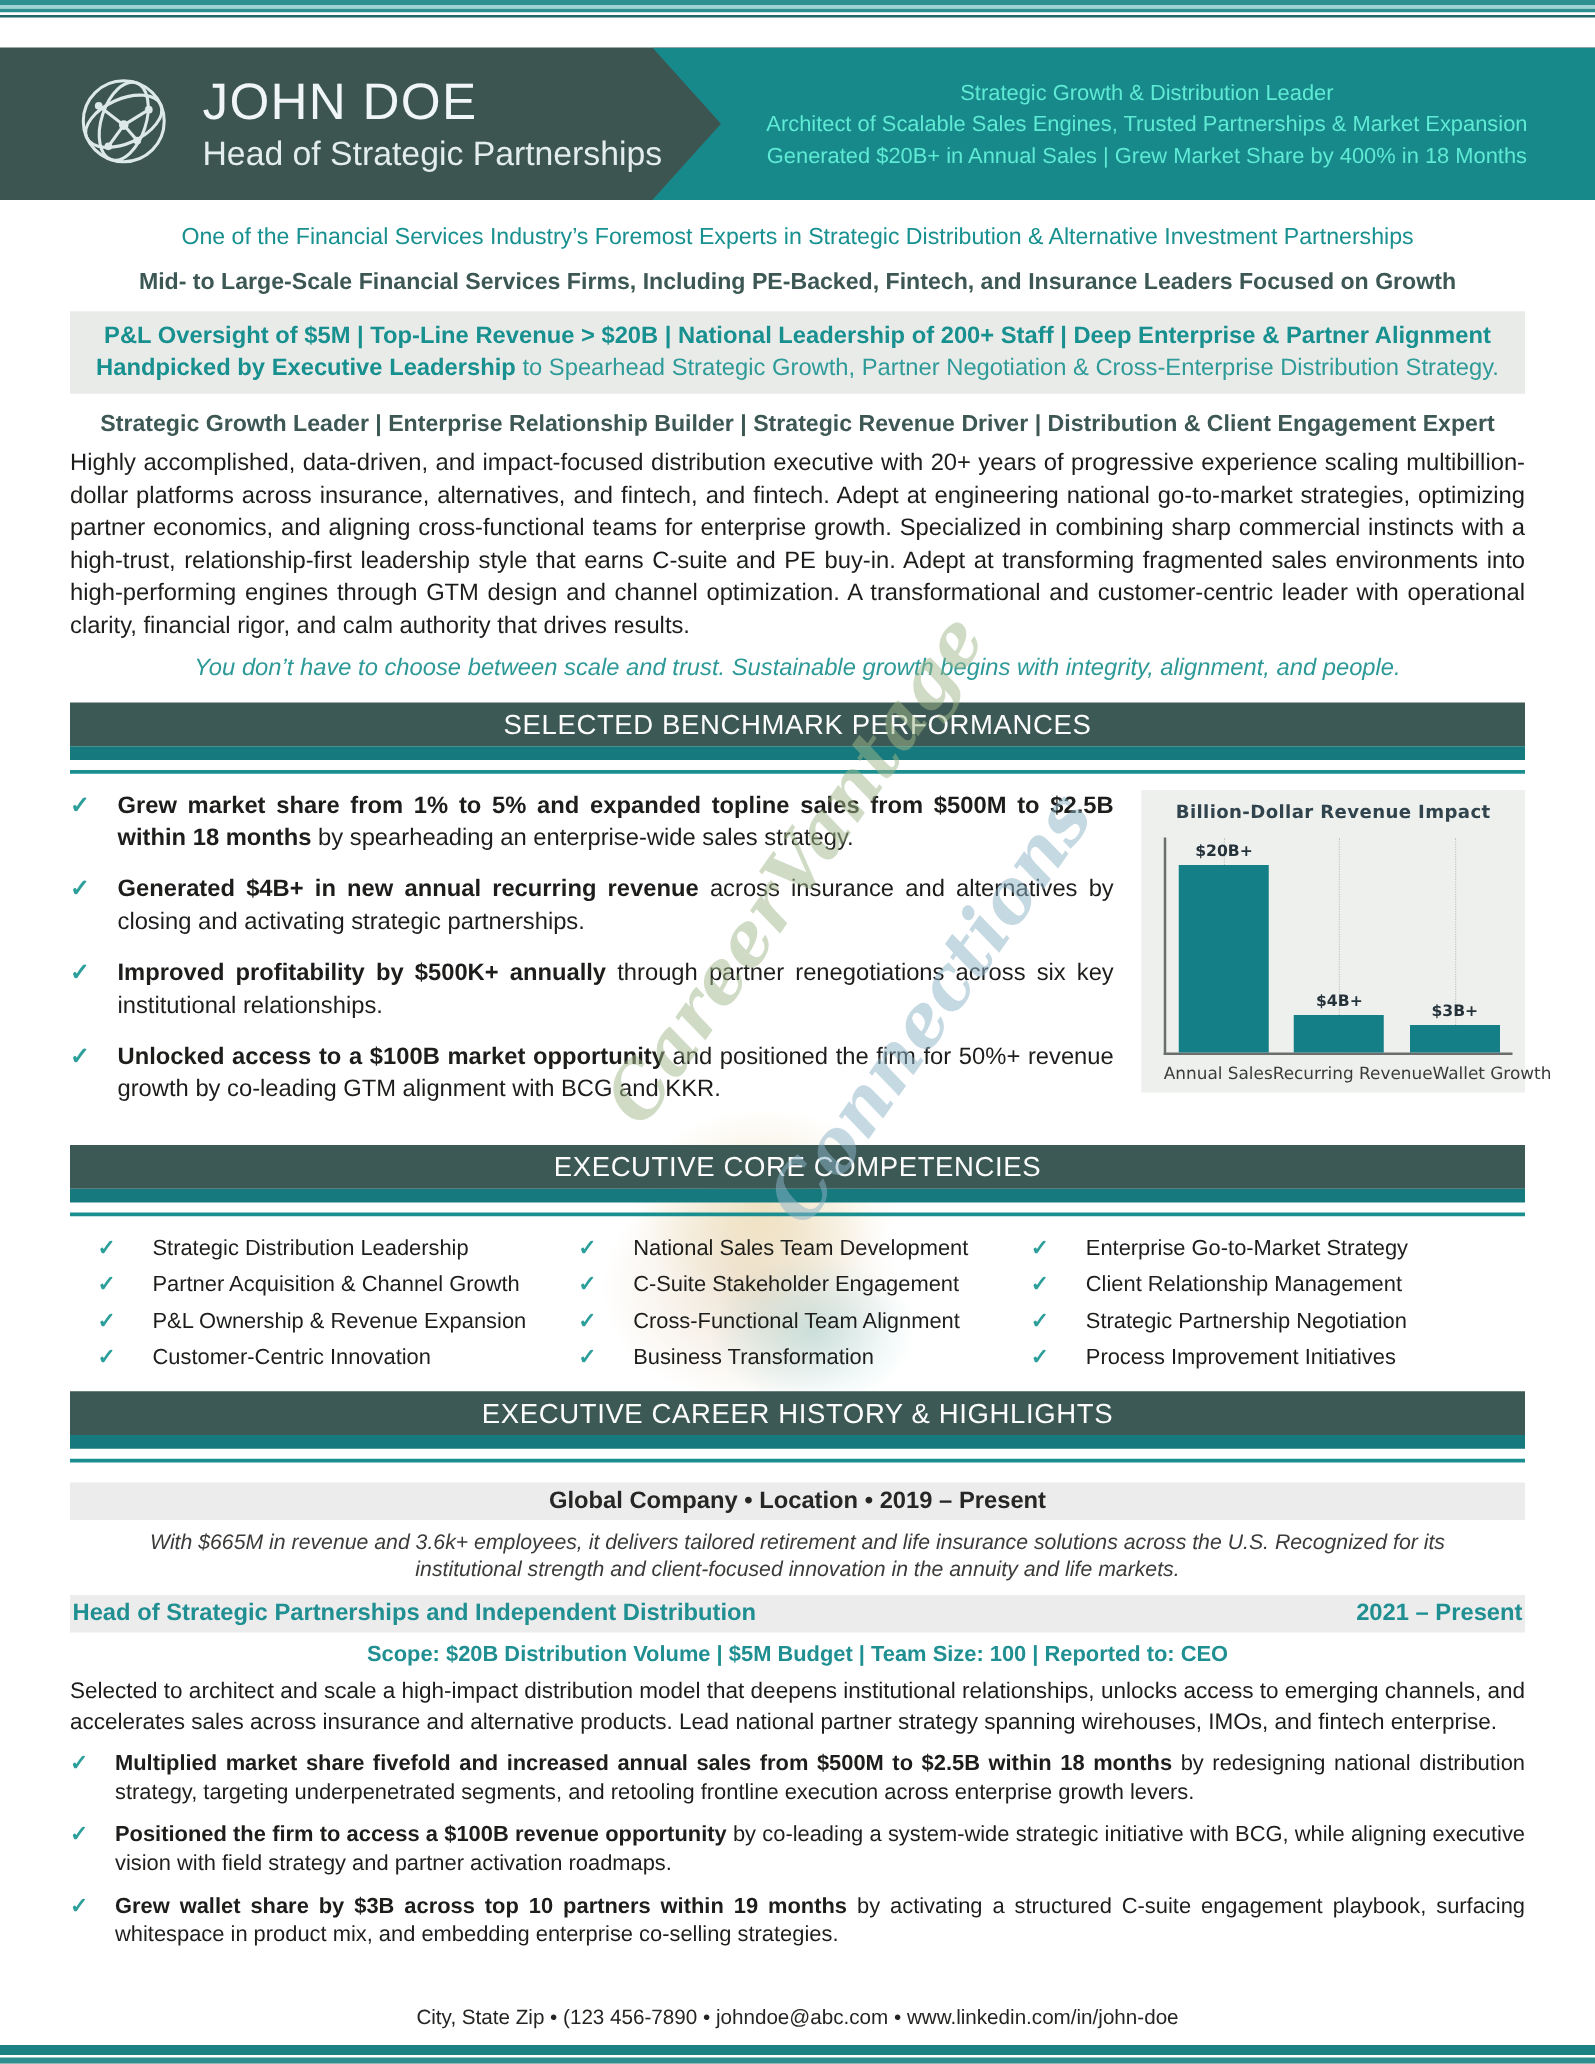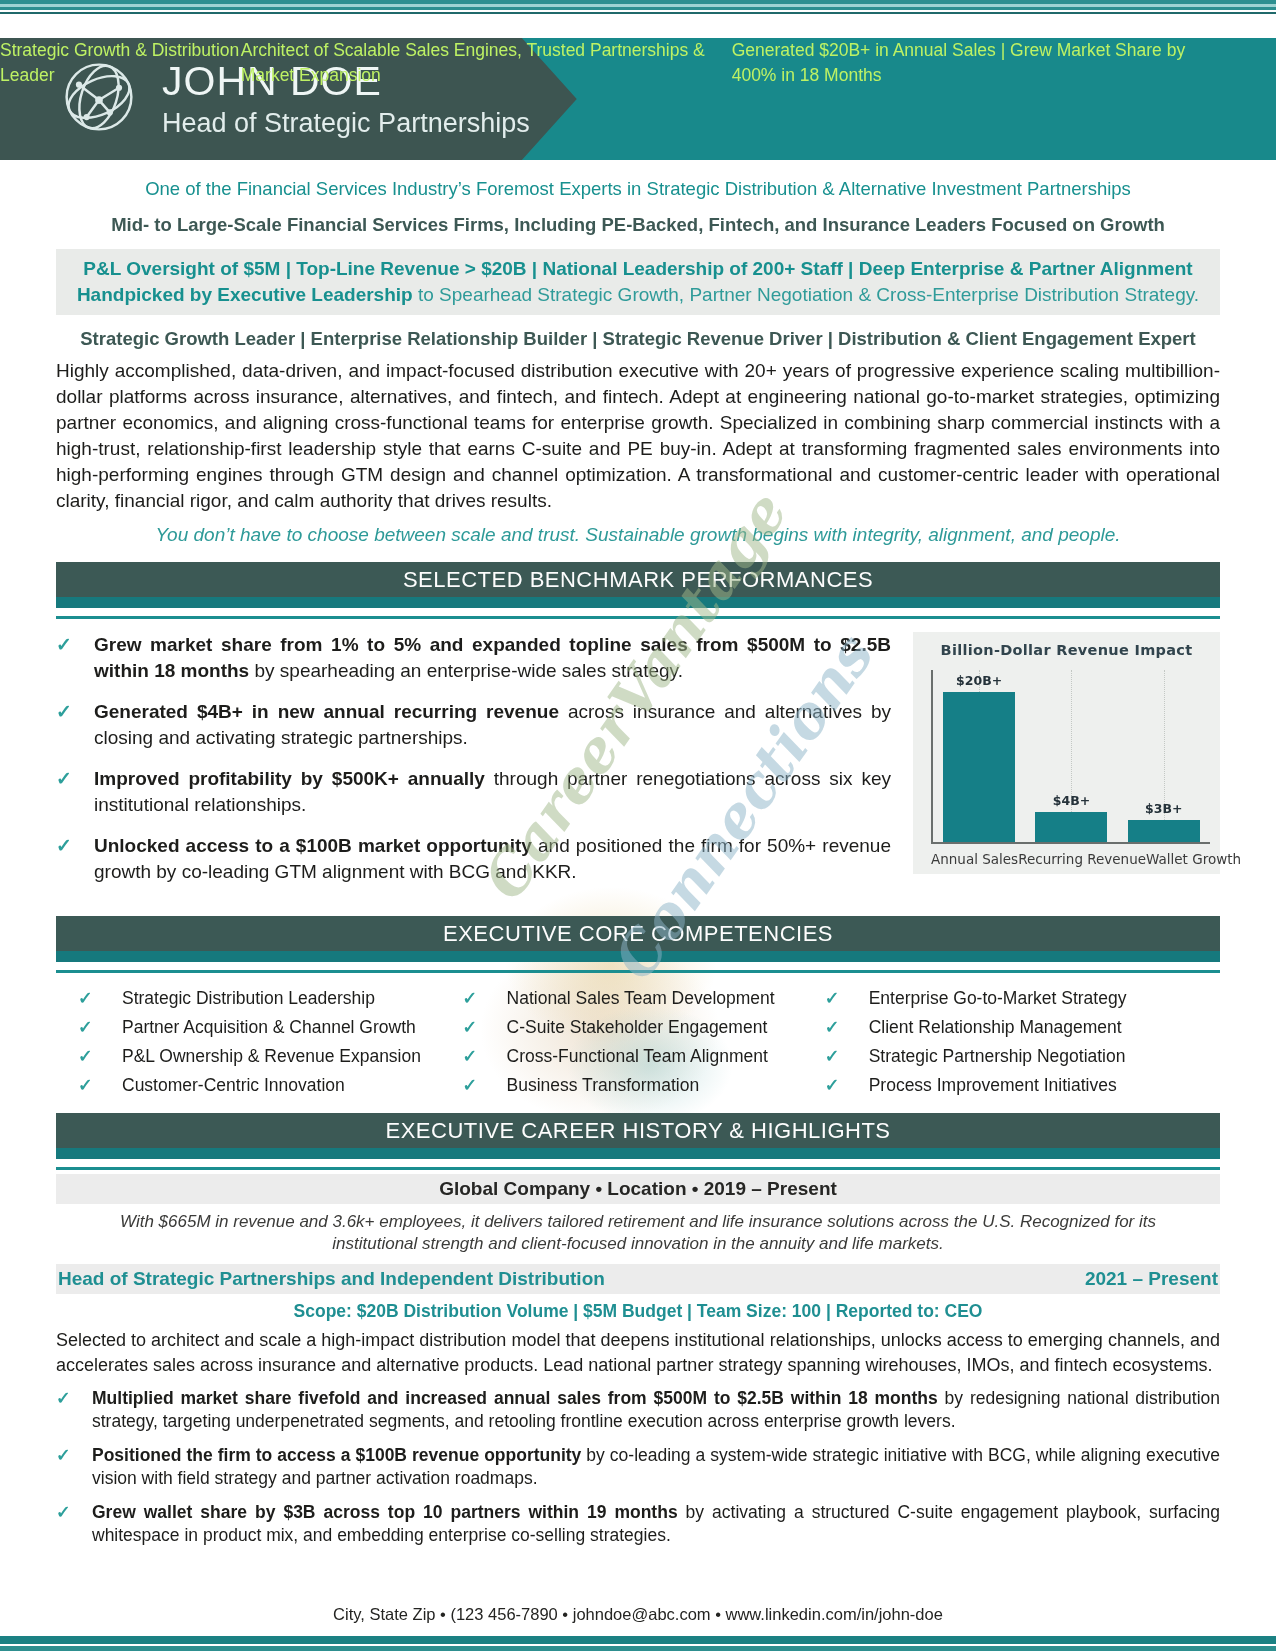--- a/index.html
+++ b/index.html
@@ -20,22 +20,22 @@
   .banner { position:relative; height:122px; margin-top:24px; background:#3d5551; }
   .banner-right-bg {
     position:absolute; inset:0; background:#18898b;
     clip-path: polygon(40.9% 0, 45.2% 50%, 40.9% 100%, 100% 100%, 100% 0);
   }
   .banner-left { position:absolute; z-index:2; left:62px; top:0; bottom:0;
     display:flex; align-items:center; gap:26px; }
   .banner-name { font-size:41px; letter-spacing:1px; color:#eff6f5; line-height:44px; }
   .banner-role { font-size:27px; color:#e2edec; margin-top:5px; }
   .banner-right { position:absolute; z-index:2; right:54px; top:0; bottom:0;
-    display:flex; flex-direction:row; justify-content:center;
-    text-align:left; color:#bef264; font-size:17.5px; line-height:25px; }
+    display:flex; flex-direction:column; justify-content:center;
+    text-align:center; color:#5eead4; font-size:17.5px; line-height:25px; }
 
   
   .content { position:relative; z-index:1; padding:0 56px; }
 
   .intro-line1 { margin-top:18px; text-align:center; font-weight:normal; font-size:18.5px; color:#17908f; }
   .intro-line2 { margin-top:14px; text-align:center; font-weight:bold; font-size:18.5px; color:#3d5854; }
 
   .highlight-box { margin-top:13px; background:#e9ebe9; padding:7px 8px; text-align:center; }
   .hb-line1 { font-weight:bold; color:#17908f; font-size:19px; line-height:26px; }
   .hb-line2 { font-size:19px; line-height:26px; color:#2f9b99; }
@@ -74,21 +74,21 @@
   .chart-cats { position:absolute; left:18px; right:10px; bottom:7px; display:flex; }
   .cat { flex:1; text-align:center; font-size:13.5px; color:#3a3a3a; white-space:nowrap; }
 
   
   .comp-grid { display:grid; grid-template-columns:1.03fr 0.97fr 1fr;
     margin-top:14px; row-gap:6px; padding:0 22px; }
   .comp-item { display:flex; font-size:17.5px; line-height:23px; }
   .comp-item .check { width:44px; font-size:17.5px; line-height:23px; }
 
   
-  .company-band { margin-top:4px; background:#ececec; text-align:center;
+  .company-band { margin-top:16px; background:#ececec; text-align:center;
     font-weight:bold; font-size:19px; color:#262624; padding:4px 0; }
   .company-desc { margin-top:7px; text-align:center; font-style:italic;
     font-size:17px; line-height:22px; color:#3b3b39; padding:0 38px; }
   .role-band { margin-top:9px; background:#ececec; display:flex;
     justify-content:space-between; font-weight:bold; font-size:19px;
     color:#1f8f92; padding:4px 2px;gap:44px; }
   .scope-line { margin-top:7px; text-align:center; font-weight:bold;
     font-size:17.5px; color:#1f8f92; }
   .role-summary { margin-top:6px; text-align:justify; font-size:18px; line-height:25px; }
   .career-bullets { margin-top:9px; }
@@ -297,21 +297,21 @@
 
     <div class="company-band">Global Company • Location • 2019 – Present</div>
     <div class="company-desc">With $665M in revenue and 3.6k+ employees, it delivers tailored retirement and life insurance solutions across the U.S. Recognized for its institutional strength and client-focused innovation in the annuity and life markets.</div>
 
     <div class="role-band">
       <span>Head of Strategic Partnerships and Independent Distribution</span>
       <span>2021 – Present</span>
     </div>
 
     <div class="scope-line">Scope: $20B Distribution Volume | $5M Budget | Team Size: 100 | Reported to: CEO</div>
-    <div class="role-summary">Selected to architect and scale a high-impact distribution model that deepens institutional relationships, unlocks access to emerging channels, and accelerates sales across insurance and alternative products. Lead national partner strategy spanning wirehouses, IMOs, and fintech ecosystems.</div>
+    <div class="role-summary">Selected to architect and scale a high-impact distribution model that deepens institutional relationships, unlocks access to emerging channels, and accelerates sales across insurance and alternative products. Lead national partner strategy spanning wirehouses, IMOs, and fintech enterprise.</div>
 
     <div class="career-bullets">
       <div class="bullet">
         <span class="check">✓</span>
         <span class="btext"><b>Multiplied market share fivefold and increased annual sales from $500M to $2.5B within 18 months</b><span> by redesigning national distribution strategy, targeting underpenetrated segments, and retooling frontline execution across enterprise growth levers.</span></span>
       </div>
       <div class="bullet">
         <span class="check">✓</span>
         <span class="btext"><b>Positioned the firm to access a $100B revenue opportunity</b><span> by co-leading a system-wide strategic initiative with BCG, while aligning executive vision with field strategy and partner activation roadmaps.</span></span>
       </div>

